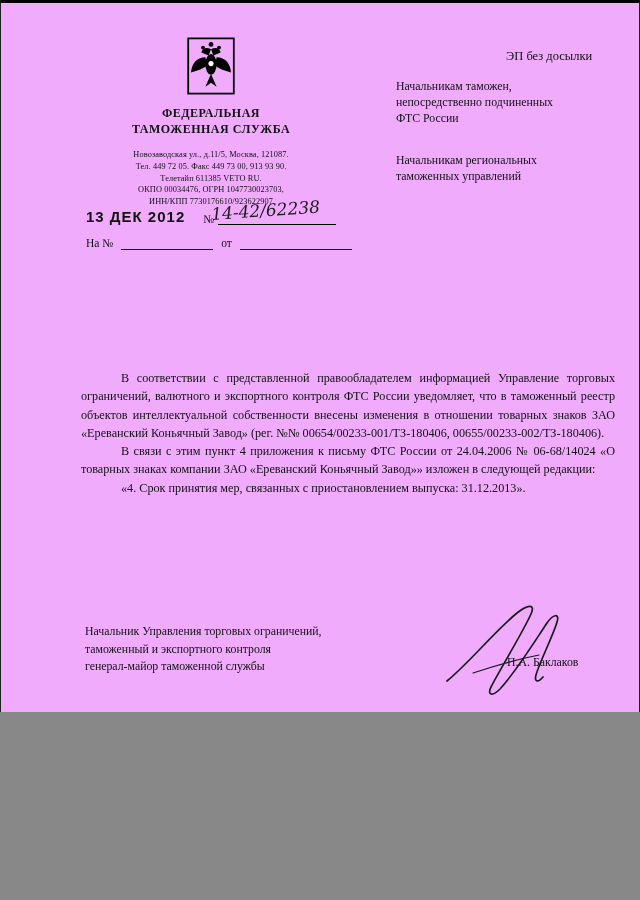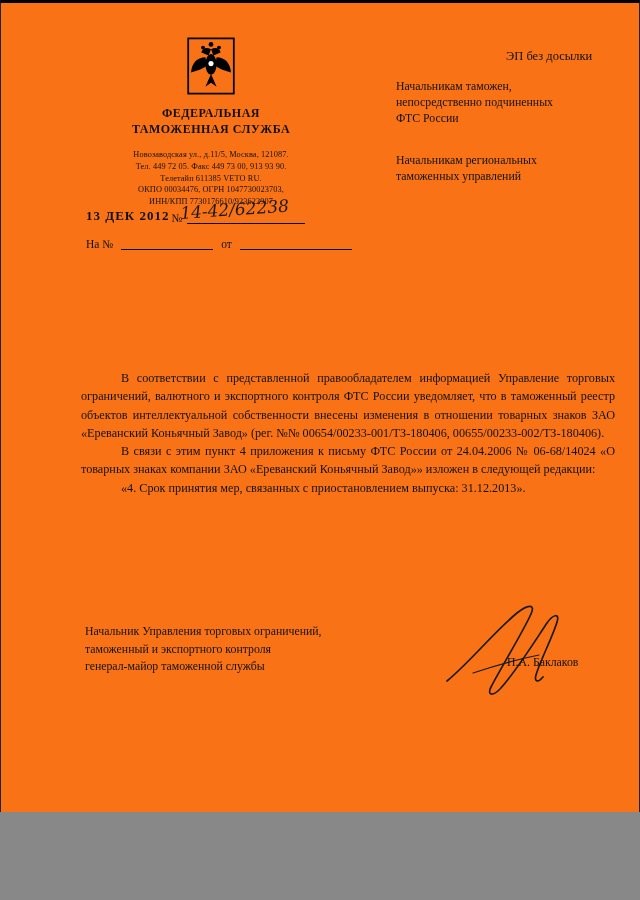--- a/index.html
+++ b/index.html
@@ -1,22 +1,22 @@
 <!DOCTYPE html>
 <html><head>
 <meta charset="utf-8">
 <style>
   * { margin: 0; padding: 0; box-sizing: border-box; }
   html, body { background: #888; }
   .page {
     position: relative;
     width: 640px;
-    height: 812px;
+    height: 712px;
     margin: 0 auto;
-    background: #f97316;
+    background: #f0abfc;
     border-top: 3px solid #000;
     border-left: 1px solid #222;
     border-right: 1px solid #222;
     font-family: "Liberation Serif", serif;
     color: #111;
     overflow: hidden;
   }
   .stamp-top-right {
     position: absolute;
     top: 46px;
@@ -51,26 +51,26 @@
   .date-line {
     position: absolute;
     left: 85px;
     top: 205px;
     width: 260px;
     display: flex;
     align-items: flex-end;
     font-size: 11.5px;
   }
   .date-stamp {
-    font-family: Liberation Serif, serif;
-    font-size: 13px;
+    font-family: Liberation Sans, sans-serif;
+    font-size: 15px;
     font-weight: bold;
     letter-spacing: 1px;
     white-space: nowrap;
-    margin-right: 2px;
+    margin-right: 18px;
   }
   .num-sign { margin-right: 4px; }
   .num-line {
     position: relative;
     display: inline-block;
     width: 118px;
     border-bottom: 1px solid #000;
     height: 14px;
   }
   .handwritten-number {
@@ -83,21 +83,21 @@
     white-space: nowrap;
     transform: rotate(-4deg);
     transform-origin: left bottom;
     color: #1a1a1a;
   }
   .ref-line {
     position: absolute;
     left: 85px;
     top: 234px;
     display: flex;
-    align-items: center;
+    align-items: flex-start;
     font-size: 11.5px;
   }
   .blank-line { display: inline-block; border-bottom: 1px solid #000; height: 13px; }
   .blank-1 { width: 92px; margin: 0 8px; }
   .blank-2 { width: 112px; margin-left: 8px; }
   
   .addressees {
     position: absolute;
     left: 395px;
     top: 76px;

